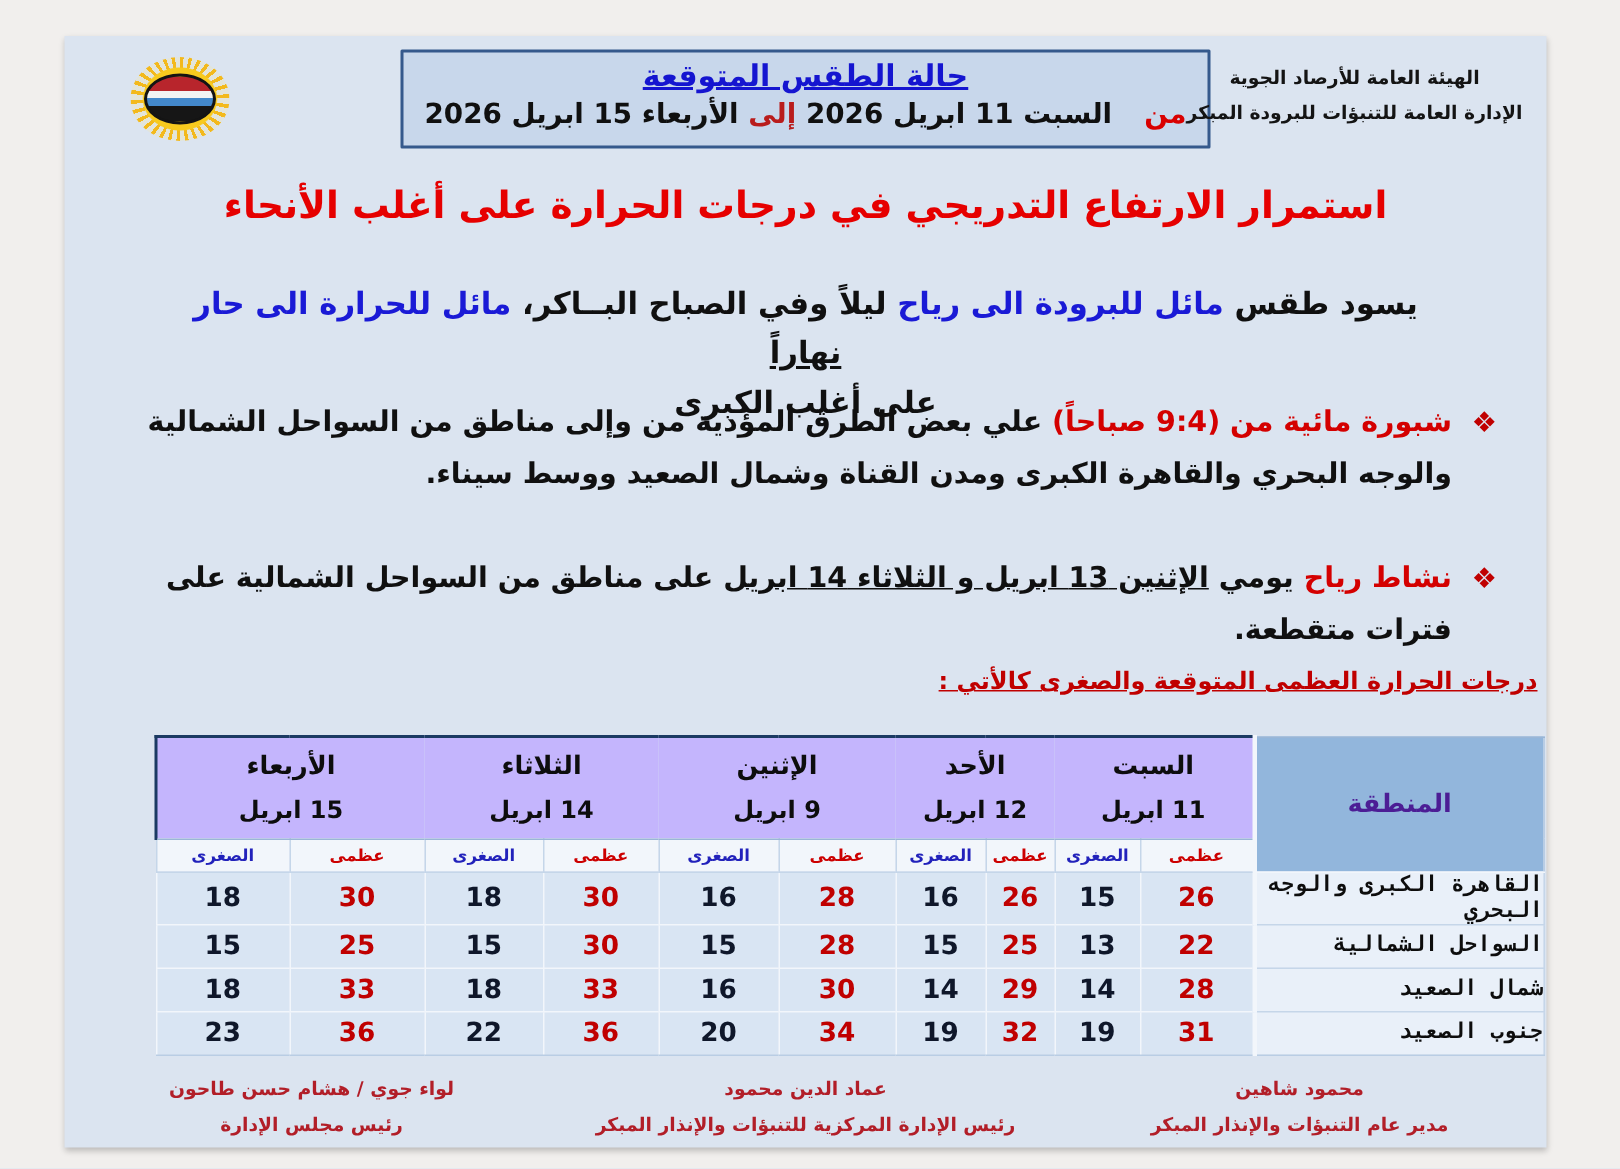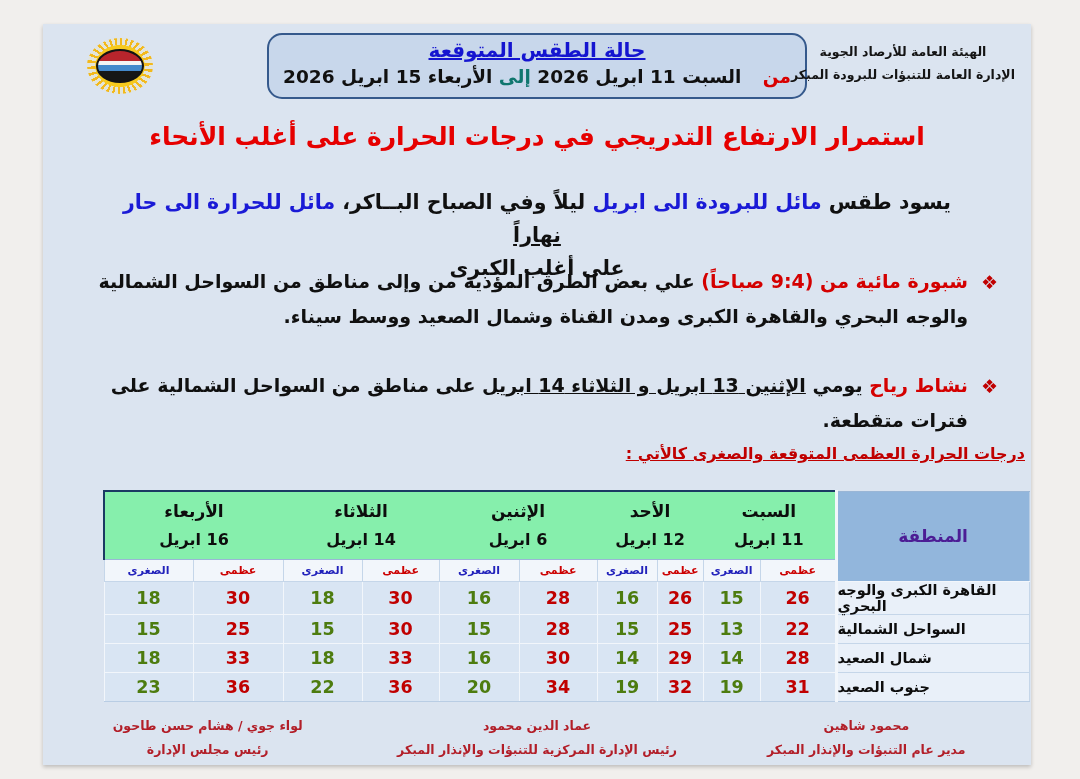--- a/index.html
+++ b/index.html
@@ -23,27 +23,27 @@
       repeating-conic-gradient(#f3b91c 0deg 5deg,rgba(250,230,150,0.25) 5deg 12deg);
   }
   .emblem{
     position:absolute;left:9px;top:11px;width:48px;height:34px;
     border-radius:50%;border:2px solid #141414;box-sizing:border-box;
     background:linear-gradient(180deg,#b8252c 0%,#b8252c 33%,#f3f3f3 33%,#f3f3f3 47%,#4388cb 47%,#4388cb 66%,#161616 66%,#161616 100%);
   }
   
   .title-box{
     position:absolute;left:224px;top:9px;width:540px;height:66px;
-    background:#c8d7eb;border:2.5px solid #35598c;border-radius:15px;
+    background:#c8d7eb;border:2.5px solid #35598c;border-radius:1px;
     box-sizing:border-box;text-align:center;padding-top:3px;
   }
   .title-box .t1{font-size:20px;color:#1515d0;text-decoration:underline;}
   .title-box .t2{font-size:18.5px;color:#101010;margin-top:4px;}
   .red-word{color:#d90000;padding-left:15px;}
-  .blue-word{color:#0f766e;margin-top:24px;}
+  .blue-word{color:#b91c1c;margin-top:24px;}
   .org-block{
     position:absolute;right:12px;top:16px;width:232px;
     text-align:center;font-size:12.5px;line-height:1.85;color:#141414;
   }
   
   .headline{
     position:absolute;left:0;right:0;top:98px;
     text-align:center;font-size:25px;color:#e60000;
   }
   .summary{
@@ -67,21 +67,21 @@
     position:absolute;right:6px;top:420px;
     font-size:16px;color:#c00000;text-decoration:underline;
   }
   
   table.wtable{
     position:absolute;left:60px;top:466px;width:925px;
     border-collapse:collapse;table-layout:fixed;
   }
   .wtable th,.wtable td{padding:0;box-sizing:border-box;}
   th.day{
-    background:#86efac;color:#0d0d0d;height:68px;
+    background:#c4b5fd;color:#0d0d0d;height:68px;
     border-top:2.5px solid #1b3a63;border-bottom:1.5px solid #9ab6d6;
     vertical-align:middle;
   }
   th.day .dname{font-size:17px;}
   th.day .ddate{font-size:16px;margin-top:9px;}
   th.day.edge{border-left:2.5px solid #1b3a63;}
   th.region-h{
     background:#92b6dc;color:#4c1d95;font-size:17px;
     border-left:3px solid #f2f6fb;border-top:1.5px solid #9ab6d6;
     border-right:1.5px solid #b9cde4;border-bottom:1.5px solid #f2f6fb;
@@ -90,24 +90,24 @@
     background:#f2f6fb;height:22px;font-size:11px;
     border:1px solid #c5d6e9;
   }
   th.sub.mx{color:#cc0000;}
   th.sub.mn{color:#2222bb;}
   td.num{
     background:#d9e5f3;height:29px;text-align:center;font-size:17.5px;
     border:1.5px solid #f2f6fb;
   }
   td.num.mx{color:#c00000;}
-  td.num.mn{color:#4d7c0f;margin-left:16px;}
+  td.num.mn{color:#0f172a;margin-left:16px;}
   td.region{
-    background:#e9f0f9;text-align:left;font-size:14.5px;color:#0d0d0d;
-    border:1.5px solid #c5d6e9;border-left:3px solid #f2f6fb;
+    background:#e9f0f9;text-align:right;font-size:14.5px;color:#0d0d0d;
+    border:1.5px solid #c5d6e9;border-left:3px solid #f2f6fb;font-family:Liberation Mono, monospace;
   }
   .wtable tbody tr:last-child td{border-bottom:1.5px solid #b9cde4;}
   
   .footer{
     position:absolute;left:0;right:0;top:690px;display:flex;
   }
   .sig{flex:1;text-align:center;color:#b21e28;font-size:12.5px;line-height:1.95;}
 </style>
 </head>
 <body>
@@ -125,21 +125,21 @@
   </div>
 
   <div class="org-block">
     <div>الهيئة العامة للأرصاد الجوية</div>
     <div>الإدارة العامة للتنبؤات للبرودة المبكر</div>
   </div>
 
   <div class="headline">استمرار الارتفاع  التدريجي في درجات الحرارة على أغلب الأنحاء</div>
 
   <div class="summary">
-    <span>يسود طقس </span><span class="blue">مائل للبرودة الى ابريل</span><span> ليلاً وفي الصباح البــاكر، </span><span class="blue">مائل للحرارة الى حار</span>
+    <span>يسود طقس </span><span class="blue">مائل للبرودة الى رياح</span><span> ليلاً وفي الصباح البــاكر، </span><span class="blue">مائل للحرارة الى حار</span>
     <span class="u">نهاراً</span>
     <br>
     <span>على أغلب الكبرى</span>
   </div>
 
   <div class="bullet b1">
     <span class="marker">❖</span><span class="lead">شبورة مائية من (9:4 صباحاً)</span><span> علي بعض الطرق المؤدية من وإلى مناطق من السواحل الشمالية والوجه البحري والقاهرة الكبرى ومدن القناة وشمال الصعيد ووسط سيناء.</span>
   </div>
 
   <div class="bullet b2">
@@ -168,29 +168,29 @@
         <th colspan="2" class="day">
             <div class="dname">السبت</div>
             <div class="ddate">11 ابريل</div>
           </th>
         <th colspan="2" class="day">
             <div class="dname">الأحد</div>
             <div class="ddate">12 ابريل</div>
           </th>
         <th colspan="2" class="day">
             <div class="dname">الإثنين</div>
-            <div class="ddate">6 ابريل</div>
+            <div class="ddate">9 ابريل</div>
           </th>
         <th colspan="2" class="day">
             <div class="dname">الثلاثاء</div>
             <div class="ddate">14 ابريل</div>
           </th>
         <th colspan="2" class="day edge">
             <div class="dname">الأربعاء</div>
-            <div class="ddate">16 ابريل</div>
+            <div class="ddate">15 ابريل</div>
           </th>
       </tr>
       <tr>
         <th class="sub mx">عظمى</th>
         <th class="sub mn">الصغرى</th>
         <th class="sub mx">عظمى</th>
         <th class="sub mn">الصغرى</th>
         <th class="sub mx">عظمى</th>
         <th class="sub mn">الصغرى</th>
         <th class="sub mx">عظمى</th>

